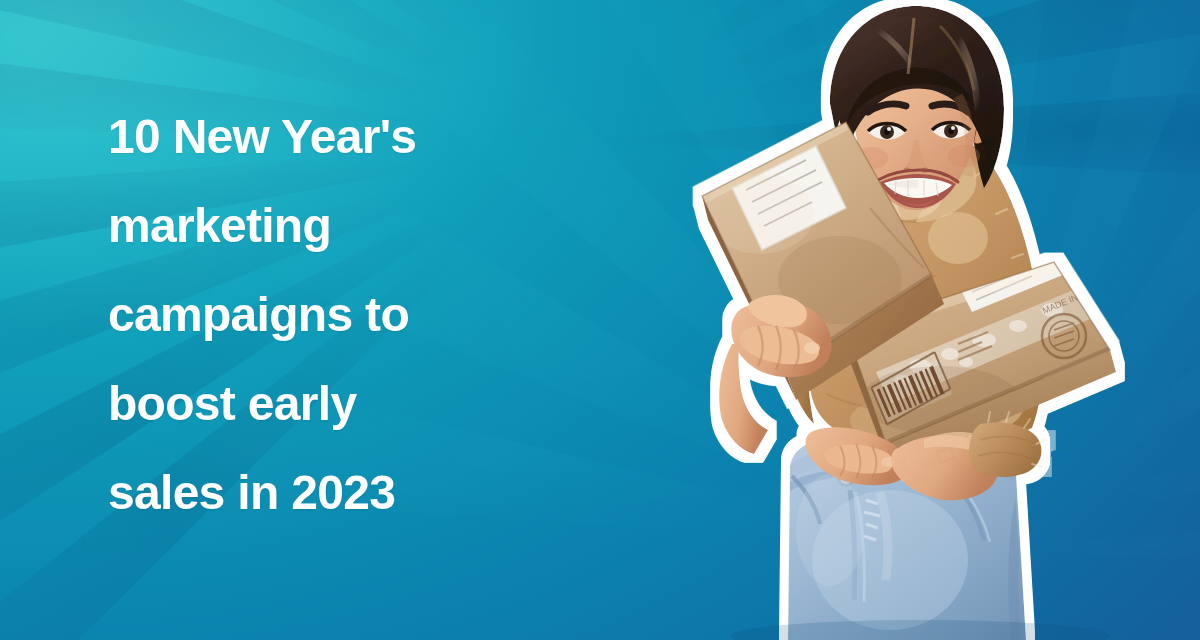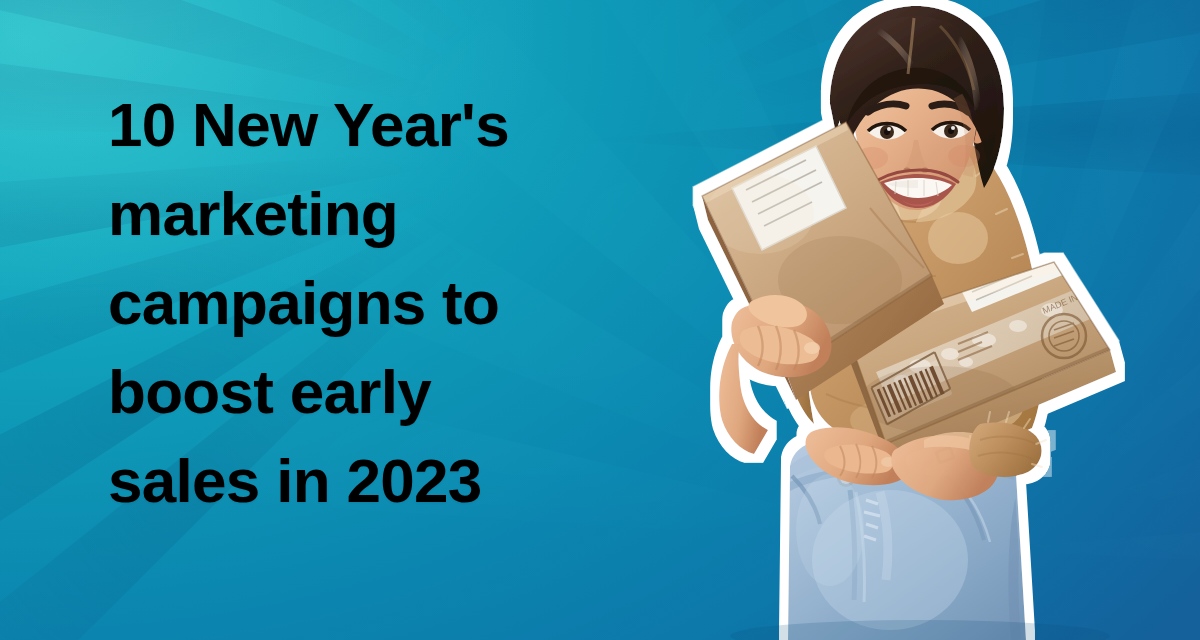--- a/index.html
+++ b/index.html
@@ -44,25 +44,25 @@
   .sunburst2 svg { width:100%; height:100%; display:block; }
 
   .vignette {
     position:absolute; inset:0;
     background:radial-gradient(90% 110% at 6% 4%, rgba(255,255,255,.10) 0%, rgba(255,255,255,0) 45%);
   }
 
   
   .headline {
     position:absolute;
-    left:108px; top:80px;
+    left:108px; top:92px;
     width:560px;
-    color:#000000;
+    color:#ffffff;
     font-family:"Liberation Sans", sans-serif;
-    font-size:62px;
+    font-size:48px;
     font-weight:bold;
     line-height:89px;
     letter-spacing:-0.7px;
     white-space:pre-line;
     text-shadow:0 1px 2px rgba(0,40,70,.10);
   }
 
   
   .photo {
     position:absolute;

